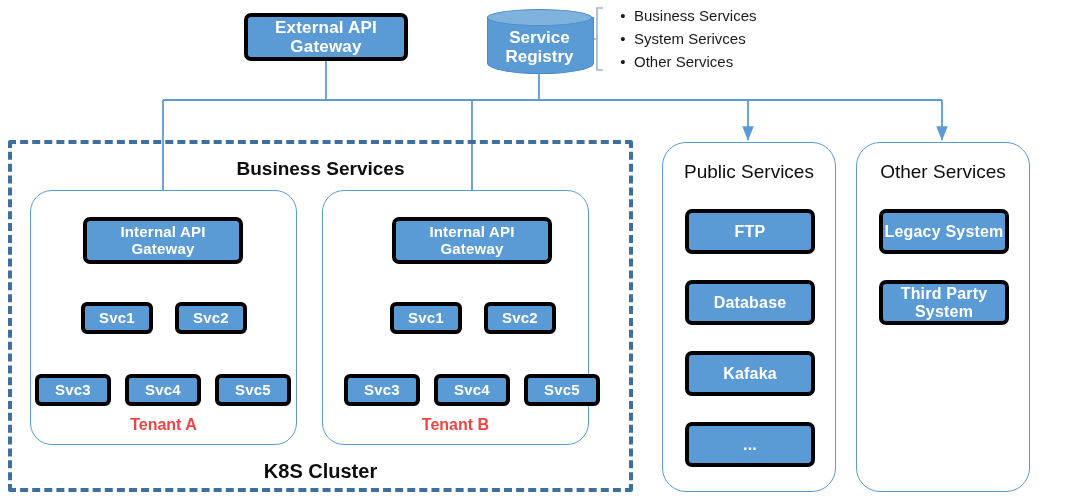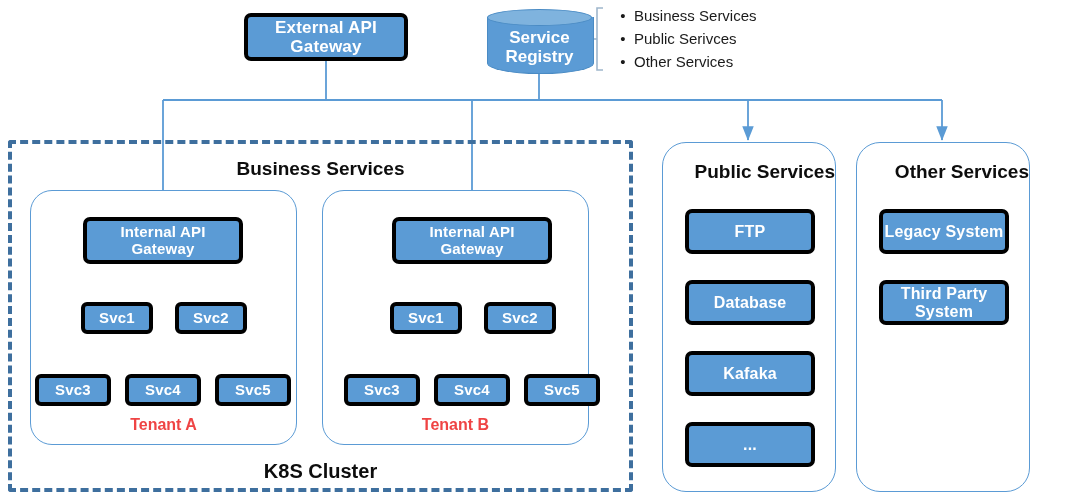--- a/index.html
+++ b/index.html
@@ -46,22 +46,22 @@
       font-size:16px;font-weight:bold;color:#ef4444;bottom:10px;}
 
   .gw{width:160px;height:47px;font-size:15px;}
   .svc{width:72px;height:32px;}
   .svc-wide{width:76px;height:32px;}
 
   .panel{position:absolute;border:1px solid #5B9BD5;border-radius:24px;
       background:#ffffff;box-sizing:border-box;}
   #public-services-panel{left:662px;top:142px;width:174px;height:350px;}
   #other-services-panel{left:856px;top:142px;width:174px;height:350px;}
-  .panel-title{position:absolute;width:100%;text-align:right;top:18px;
-      font-size:19px;font-weight:bold;color:#0d0d0d;}
+  .panel-title{position:absolute;width:100%;text-align:center;top:18px;
+      font-size:19px;font-weight:normal;color:#0d0d0d;}
   .panel .node{font-size:16px;}
 
   .pub-item{left:22px;width:130px;height:45px;}
   .oth-item{left:22px;width:130px;height:45px;}
 </style>
 </head>
 <body>
 
 <div id="stage">
 
@@ -122,21 +122,21 @@
     <div class="cyl-label">Service Registry</div>
   </div>
 
   <div id="bullet-list">
     <div class="bullet-row">
       <span class="dot">•</span>
       <span>Business Services</span>
     </div>
     <div class="bullet-row">
       <span class="dot">•</span>
-      <span>Public Serivces</span>
+      <span>System Serivces</span>
     </div>
     <div class="bullet-row">
       <span class="dot">•</span>
       <span>Other Services</span>
     </div>
   </div>
 
   <div id="k8s-cluster"></div>
   <div id="business-services-title">Business Services</div>
   <div id="k8s-cluster-label">K8S Cluster</div>

